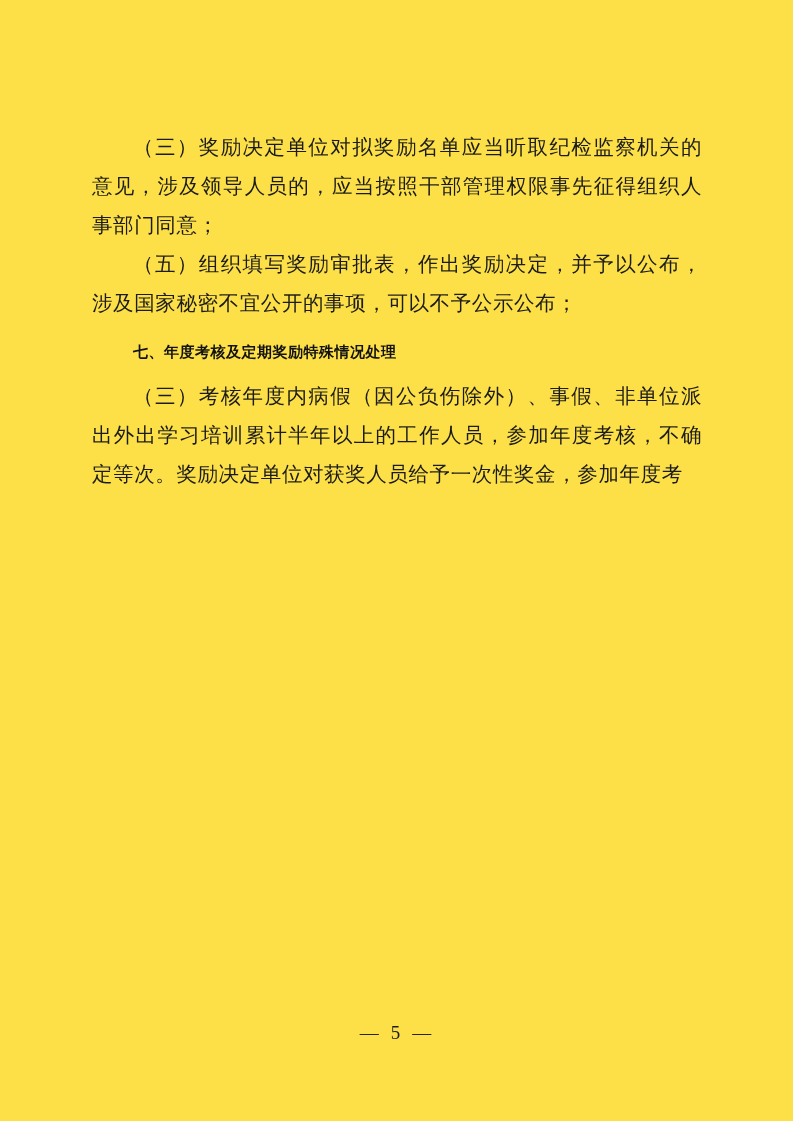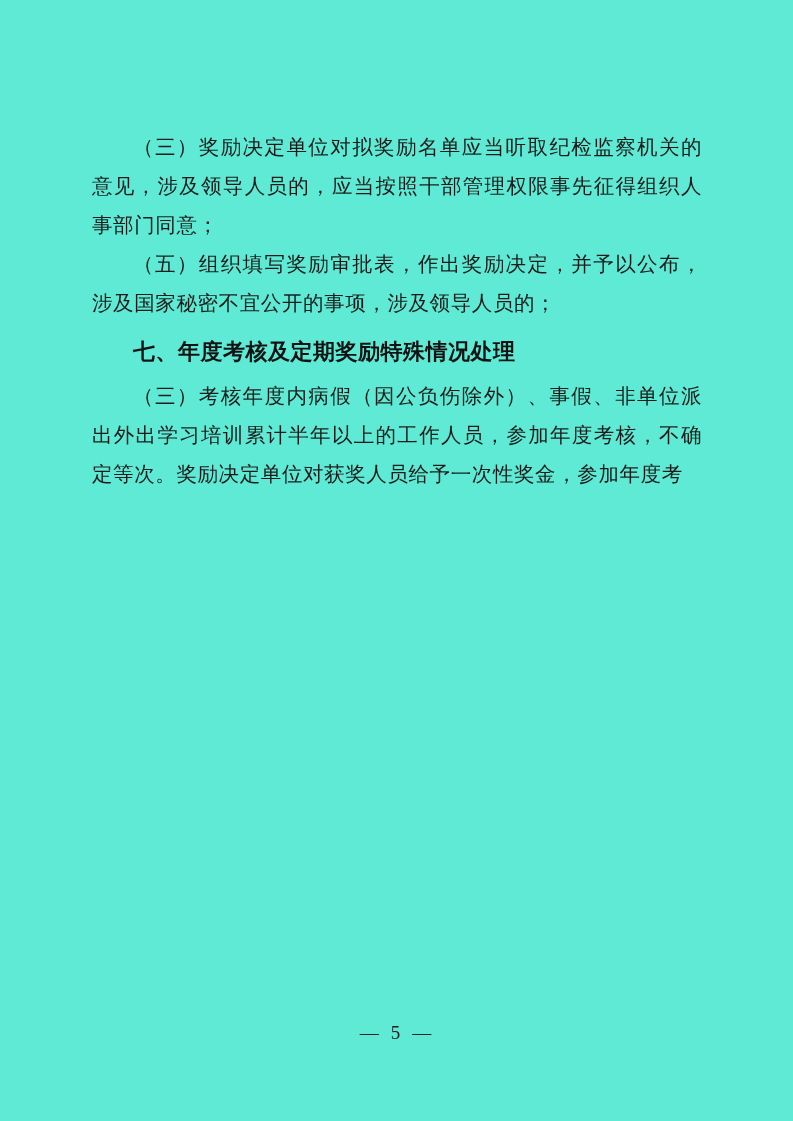--- a/index.html
+++ b/index.html
@@ -14,40 +14,40 @@
     font-family: "Liberation Serif", "DejaVu Serif", serif;
     color: #1a1a1a;
     overflow: hidden;
   }
   .page {
     position: absolute;
     left: 0;
     top: 0;
     width: 793px;
     height: 1121px;
-    background: #5eead4;
+    background: #fde047;
   }
   .content {
     position: absolute;
     left: 92px;
     top: 128px;
     width: 610px;
   }
   .para {
     font-size: 20.5px;
     line-height: 39px;
     letter-spacing: 0.6px;
     text-align: justify;
     text-justify: inter-ideograph;
     margin: 0 0 0 0;
     text-indent: 41px;
     color: #1b1b1b;
   }
   .heading {
-    font-size: 22px;
+    font-size: 15px;
     line-height: 39px;
     letter-spacing: 0.5px;
     font-weight: bold;
     text-indent: 41px;
     margin: 7px 0 6px 0;
     color: #121212;
     font-family: "Liberation Sans", "DejaVu Sans", sans-serif;
   }
   .spacer-small {
     height: 2px;
@@ -72,21 +72,21 @@
   }
 </style>
 </head>
 <body>
 
 <div class="page">
 
   <div class="content">
 
     <p class="para">（三）奖励决定单位对拟奖励名单应当听取纪检监察机关的意见，涉及领导人员的，应当按照干部管理权限事先征得组织人事部门同意；</p>
-    <p class="para">（五）组织填写奖励审批表，作出奖励决定，并予以公布，涉及国家秘密不宜公开的事项，涉及领导人员的；</p>
+    <p class="para">（五）组织填写奖励审批表，作出奖励决定，并予以公布，涉及国家秘密不宜公开的事项，可以不予公示公布；</p>
 
     <div class="spacer-small"></div>
 
     <h2 class="heading">七、年度考核及定期奖励特殊情况处理</h2>
 
     <p class="para">（三）考核年度内病假（因公负伤除外）、事假、非单位派出外出学习培训累计半年以上的工作人员，参加年度考核，不确定等次。奖励决定单位对获奖人员给予一次性奖金，参加年度考</p>
 
   </div>
 
   <div class="footer">

